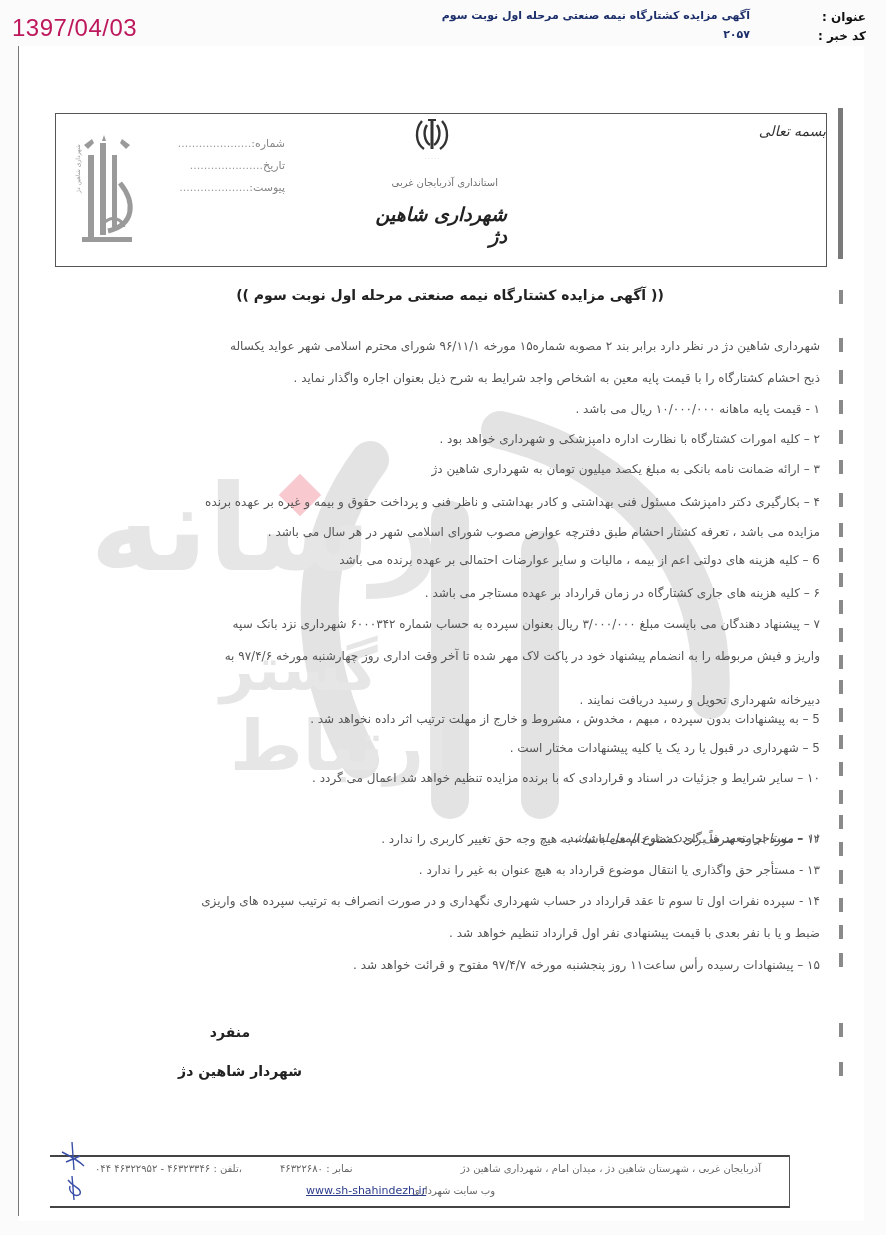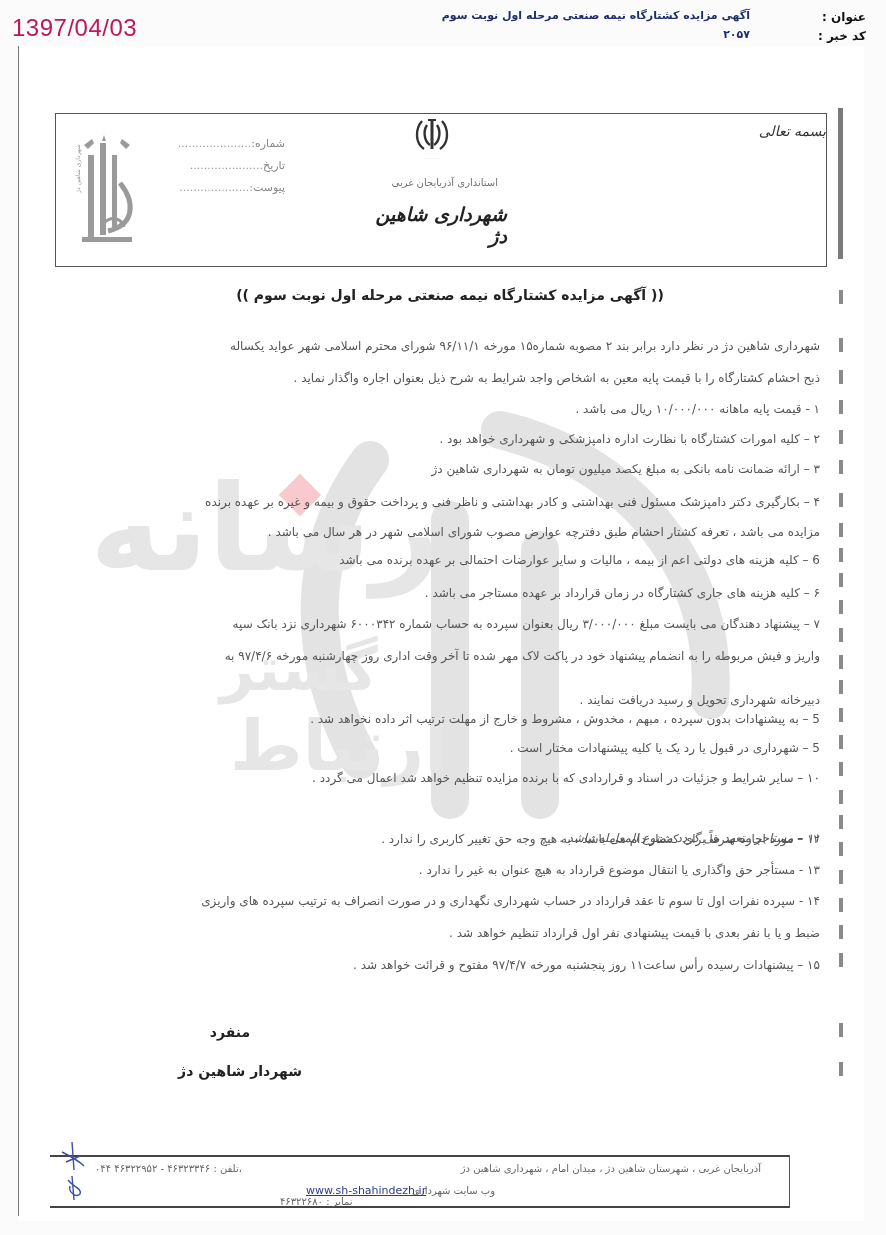--- a/index.html
+++ b/index.html
@@ -166,16 +166,16 @@
 
 <div class="abs footer-line" style="left:50px;top:1155px;width:740px;"></div>
 <div class="abs footer-line" style="left:50px;top:1206px;width:740px;"></div>
 <div class="abs" style="left:789px;top:1155px;width:1px;height:52px;background:#555;"></div>
 
 <svg class="abs" style="left:58px;top:1140px;" width="30" height="70" viewBox="0 0 30 70">
   <path d="M14 2 L16 30 M4 12 C 12 16, 20 20, 26 26 M8 22 L22 16 M14 36 L16 60 M10 40 C 16 48, 24 48, 22 54 C 18 58, 10 52, 12 46" fill="none" stroke="#3a4fa8" stroke-width="1.4"></path>
 </svg>
 
 <div class="abs footer-text" style="right:125px;top:1163px;">آذربایجان غربی ، شهرستان شاهین دژ ، میدان امام ، شهرداری شاهین دژ</div>
-<div class="abs footer-text" style="left:280px;top:1163px;margin-top:33px;">نمابر : ۴۶۳۲۲۶۸۰</div>
+<div class="abs footer-text" style="left:280px;top:1163px;">نمابر : ۴۶۳۲۲۶۸۰</div>
 <div class="abs footer-text" style="left:95px;top:1163px;">،تلفن : ۴۶۳۲۳۳۴۶ - ۴۶۳۲۲۹۵۲ ۰۴۴</div>
 <div class="abs footer-text" style="left:412px;top:1185px;">وب سایت شهرداری</div>
 <div class="abs footer-link" style="left:290px;top:1184px;">www.sh-shahindezh.ir</div>
 
 </body></html>

